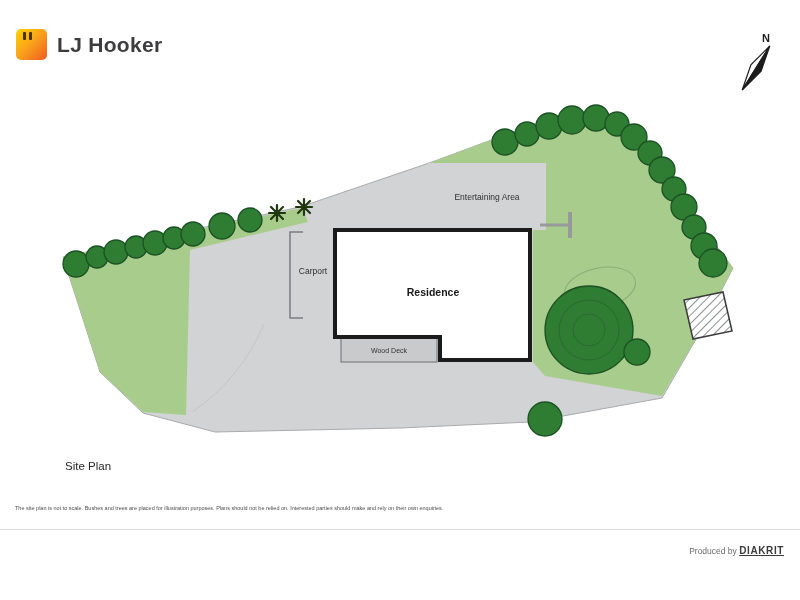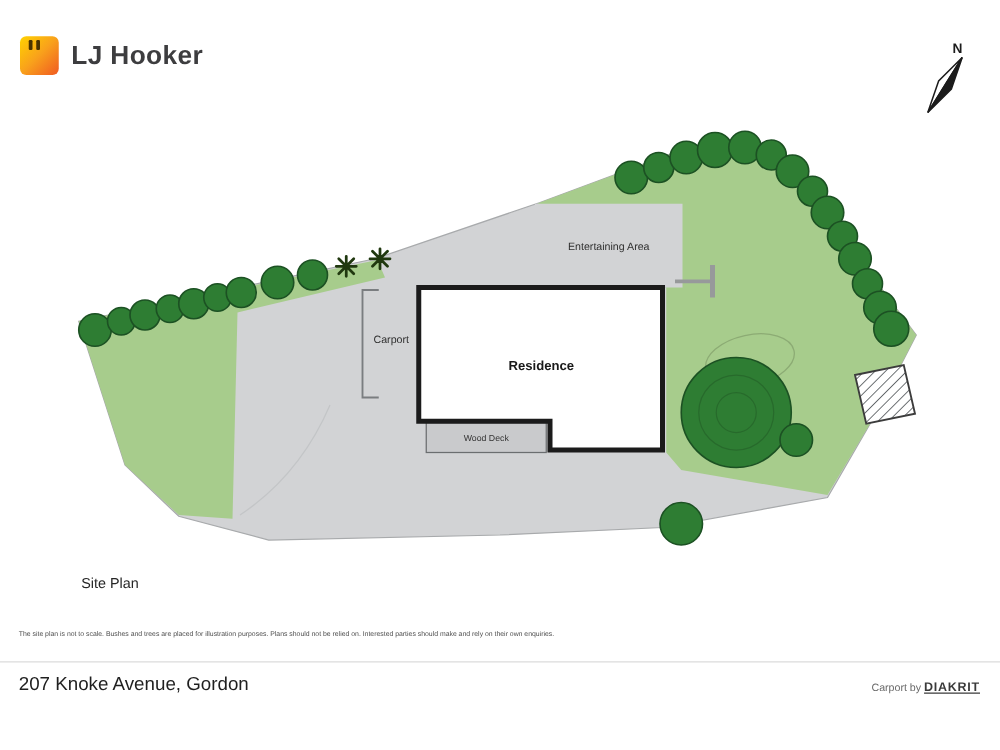--- a/index.html
+++ b/index.html
@@ -136,19 +136,18 @@
       <g transform="translate(304,127)">
         <path d="M-8,0 H8 M0,-8 V8 M-6,-6 L6,6 M-6,6 L6,-6"></path>
       </g>
     </g>
 
     <text x="65" y="390" class="siteplan-label">Site Plan</text>
   </svg>
 
   <div class="disclaimer">The site plan is not to scale. Bushes and trees are placed for illustration purposes. Plans should not be relied on. Interested parties should make and rely on their own enquiries.</div>
   <div class="footer-line"></div>
-  <div class="address">207 Knoke Avenue, Gordon</div>
   <div class="produced">
-    <span>Carport by</span>
+    <span>Produced by</span>
     <b>DIAKRIT</b>
   </div>
 
 </div>
 
 </body></html>

